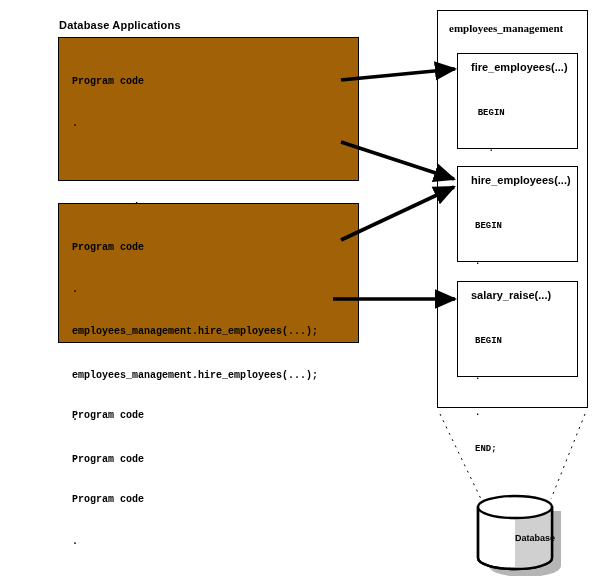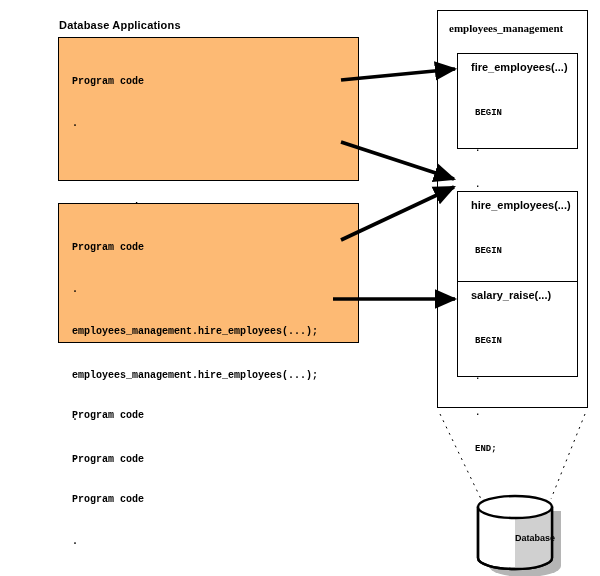--- a/index.html
+++ b/index.html
@@ -24,21 +24,21 @@
     top: 19px;
     font-family: "Liberation Sans", sans-serif;
     font-size: 11px;
     font-weight: bold;
     color: #000000;
     letter-spacing: 0.2px;
     white-space: nowrap;
   }
   .app-box {
     border: 1px solid #000000;
-    background: #fdba74;
+    background: #a16207;
     box-sizing: border-box;
   }
   #app-box-1 { left: 58px; top: 37px; width: 301px; height: 144px; }
   #app-box-2 { left: 58px; top: 203px; width: 301px; height: 140px; }
 
   .code-block {
     position: absolute;
     left: 13px;
     top: 9px;
     font-family: "Liberation Mono", "DejaVu Sans Mono", monospace;
@@ -70,22 +70,22 @@
     color: #000000;
     white-space: nowrap;
   }
   .proc-box {
     left: 457px;
     width: 121px;
     border: 1px solid #000000;
     background: #ffffff;
     box-sizing: border-box;
   }
-  #proc-box-0 { top: 53px; height: 96px; }
-  #proc-box-1 { top: 166px; height: 96px; margin-top: 25px; }
+  #proc-box-0 { top: 53px; height: 96px; text-align: center; }
+  #proc-box-1 { top: 166px; height: 96px; }
   #proc-box-2 { top: 281px; height: 96px; }
 
   .proc-name {
     position: absolute;
     left: 13px;
     top: 7px;
     font-family: "Liberation Sans", sans-serif;
     font-size: 11px;
     font-weight: bold;
     color: #000000;

